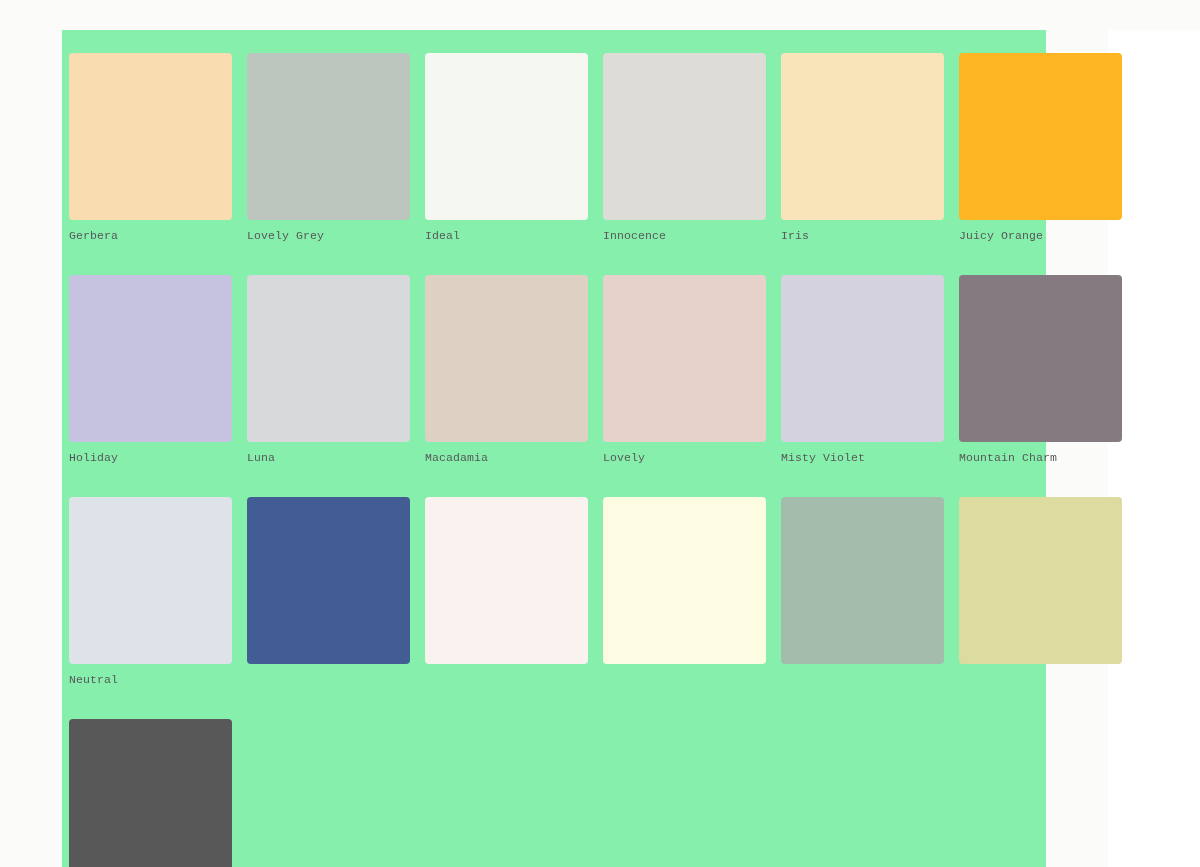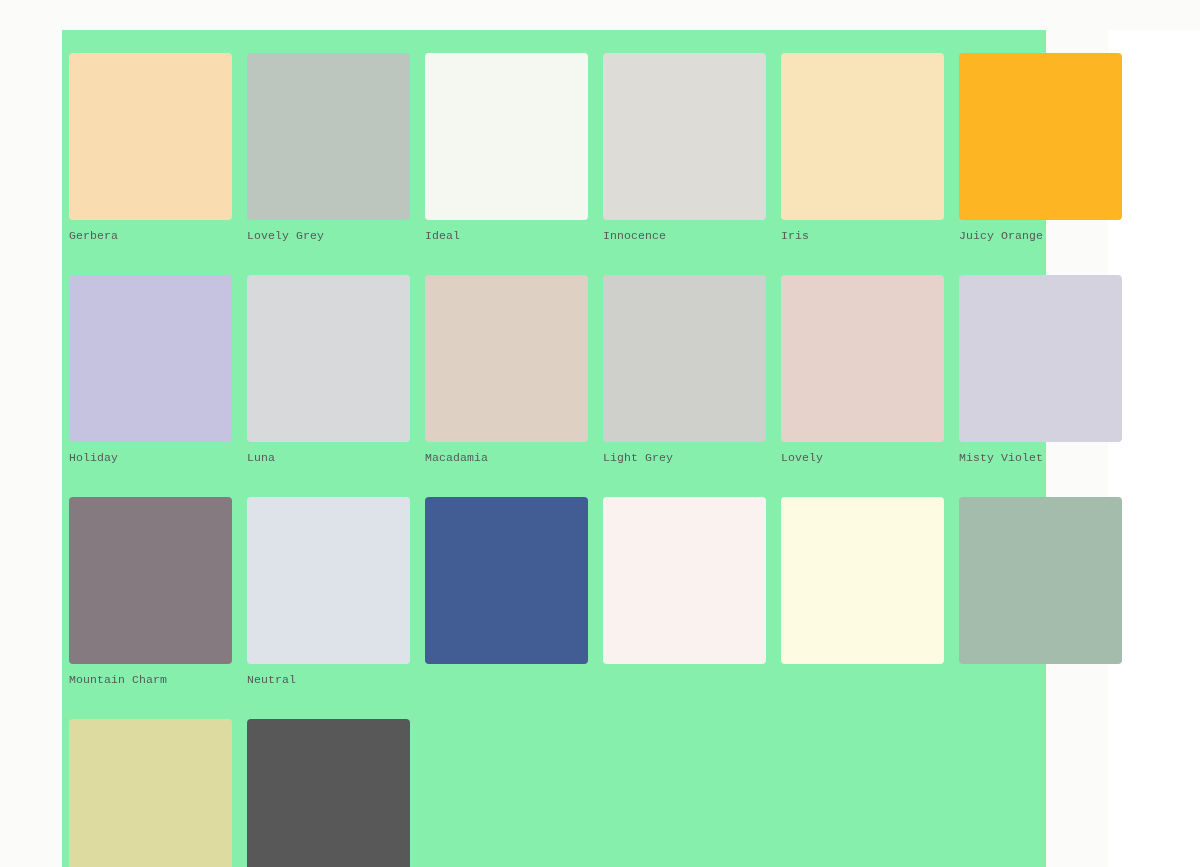--- a/index.html
+++ b/index.html
@@ -103,24 +103,20 @@
       </div>
       <div class="swatch-cell">
         <div class="swatch-chip" style="background: rgb(216, 217, 219);"></div>
         <div class="swatch-label">Luna</div>
       </div>
       <div class="swatch-cell">
         <div class="swatch-chip" style="background: rgb(222, 208, 194);"></div>
         <div class="swatch-label">Macadamia</div>
       </div>
       <div class="swatch-cell">
-        <div class="swatch-chip" style="background: rgb(207, 208, 203);"></div>
-        <div class="swatch-label">Light Grey</div>
-      </div>
-      <div class="swatch-cell">
         <div class="swatch-chip" style="background: rgb(231, 210, 203);"></div>
         <div class="swatch-label">Lovely</div>
       </div>
       <div class="swatch-cell">
         <div class="swatch-chip" style="background: rgb(212, 210, 222);"></div>
         <div class="swatch-label">Misty Violet</div>
       </div>
       <div class="swatch-cell">
         <div class="swatch-chip" style="background: rgb(132, 122, 127);"></div>
         <div class="swatch-label">Mountain Charm</div>

